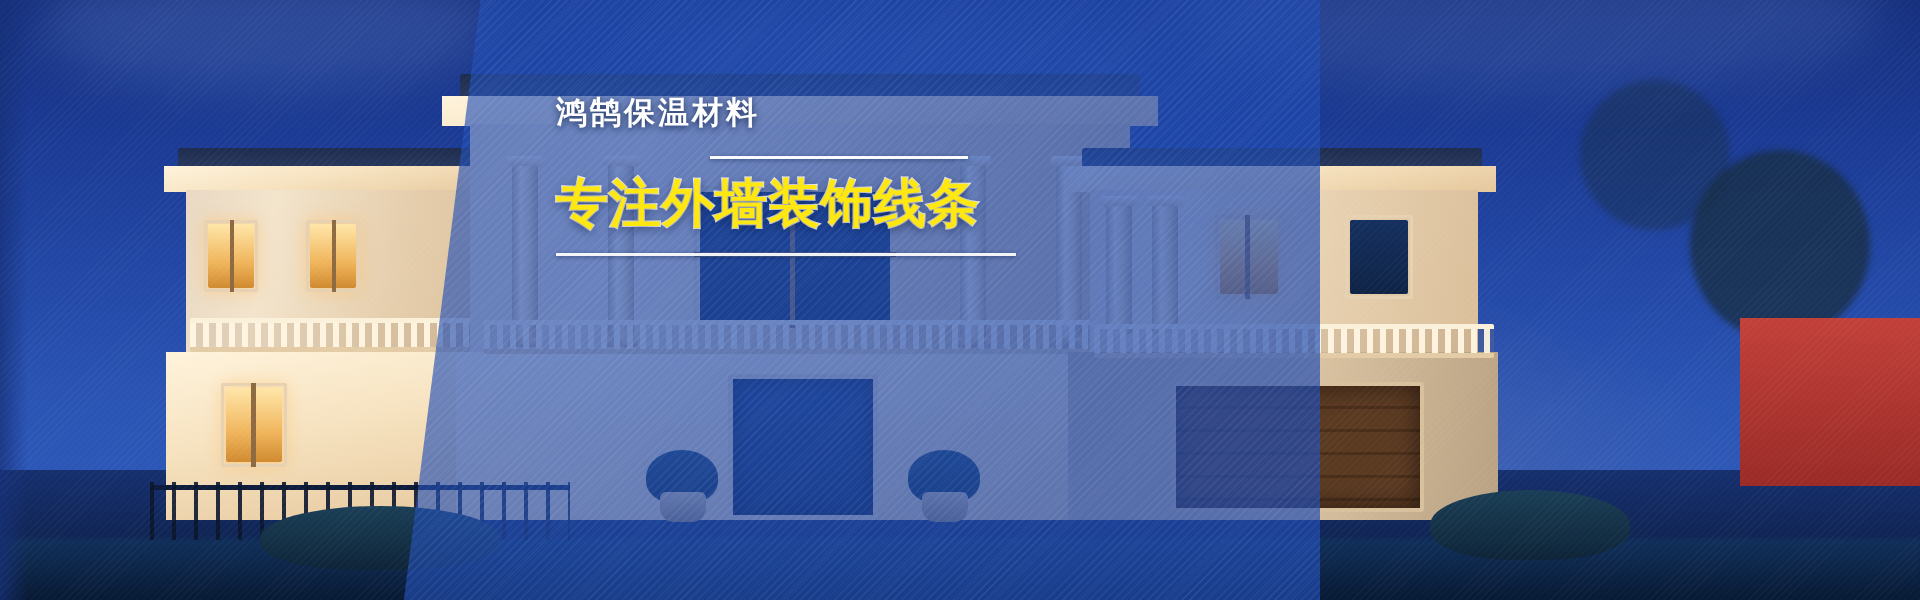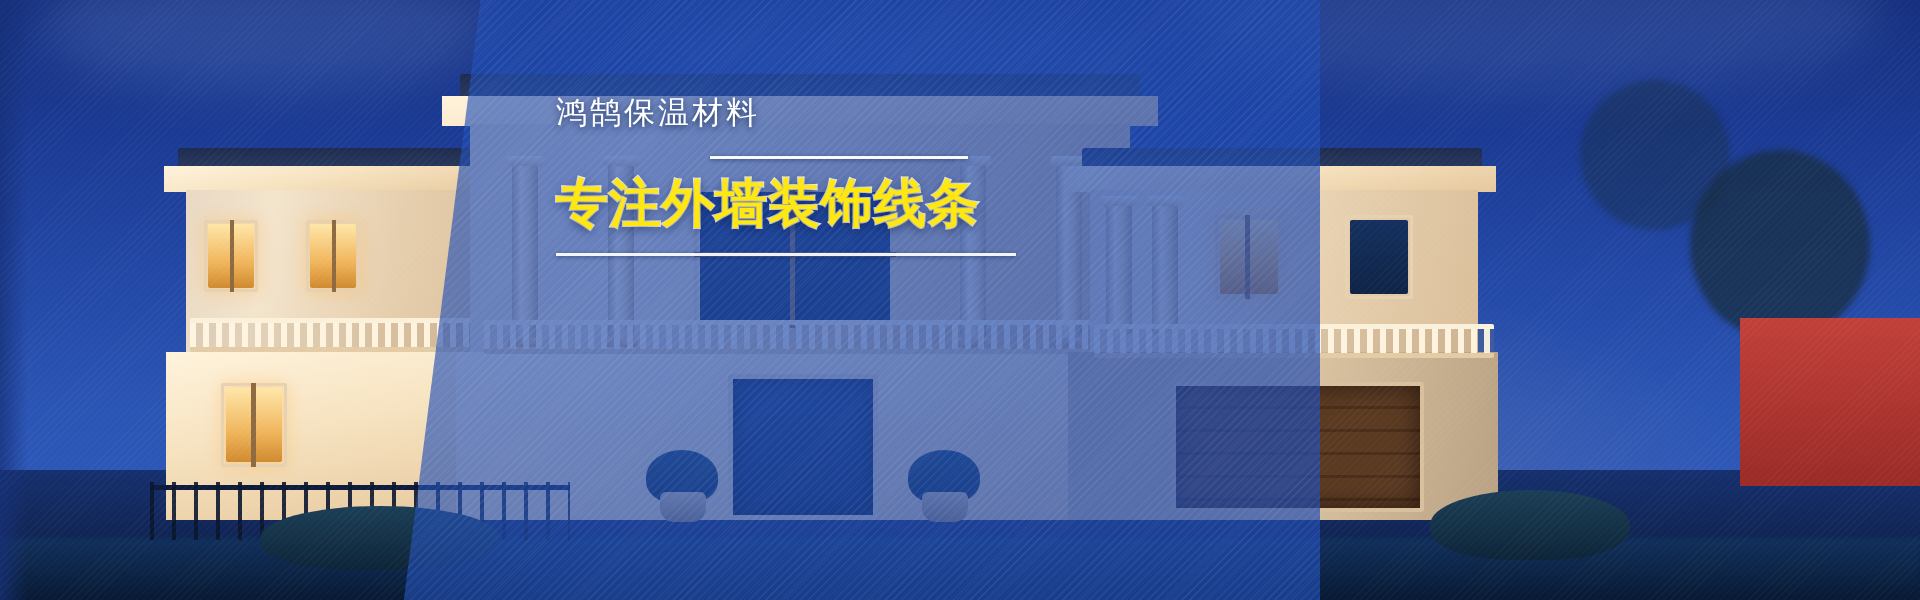--- a/index.html
+++ b/index.html
@@ -138,21 +138,21 @@
     position:absolute;inset:0;pointer-events:none;
     background:repeating-linear-gradient(135deg, rgba(255,255,255,.035) 0 1px, rgba(255,255,255,0) 1px 5px);
   }
   
   .leftband{position:absolute;left:0;top:0;width:28px;height:600px;
     background:linear-gradient(90deg, rgba(22,48,120,.75), rgba(22,48,120,0));}
 
   
   .content{position:absolute;left:556px;top:96px;width:460px;}
   .brand{
-    color:#ffffff;font-size:31px;line-height:1.1;letter-spacing:3px;font-weight:400;
+    color:#ffffff;font-size:31px;line-height:1.1;letter-spacing:3px;font-weight:700;
     text-shadow:0 2px 7px rgba(0,20,60,.75);
     white-space:nowrap;
   }
   .rule{
     height:3px;background:#ffffff;opacity:.96;margin:26px 0 0 154px;width:258px;
     box-shadow:0 1px 4px rgba(0,20,60,.5);
   }
   .rule2{
     height:3px;background:#ffffff;opacity:.92;margin:22px 0 0 0;width:460px;
     box-shadow:0 1px 4px rgba(0,20,60,.5);

